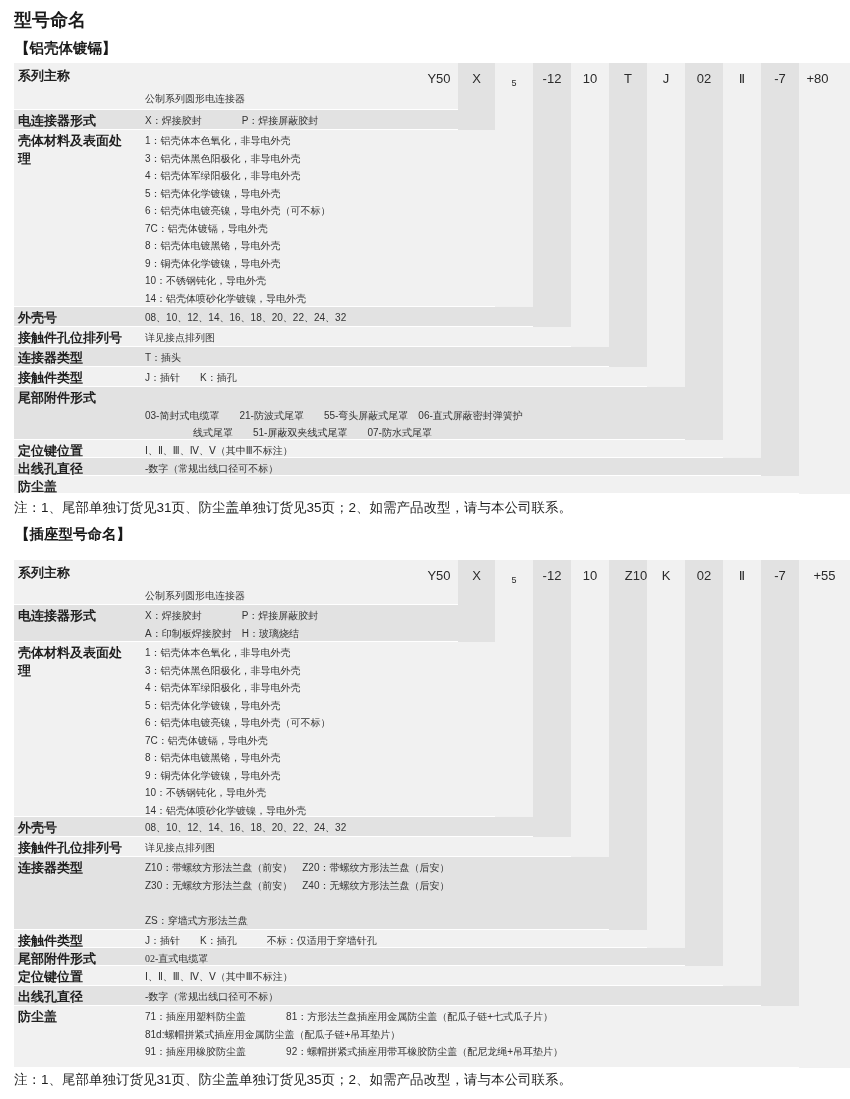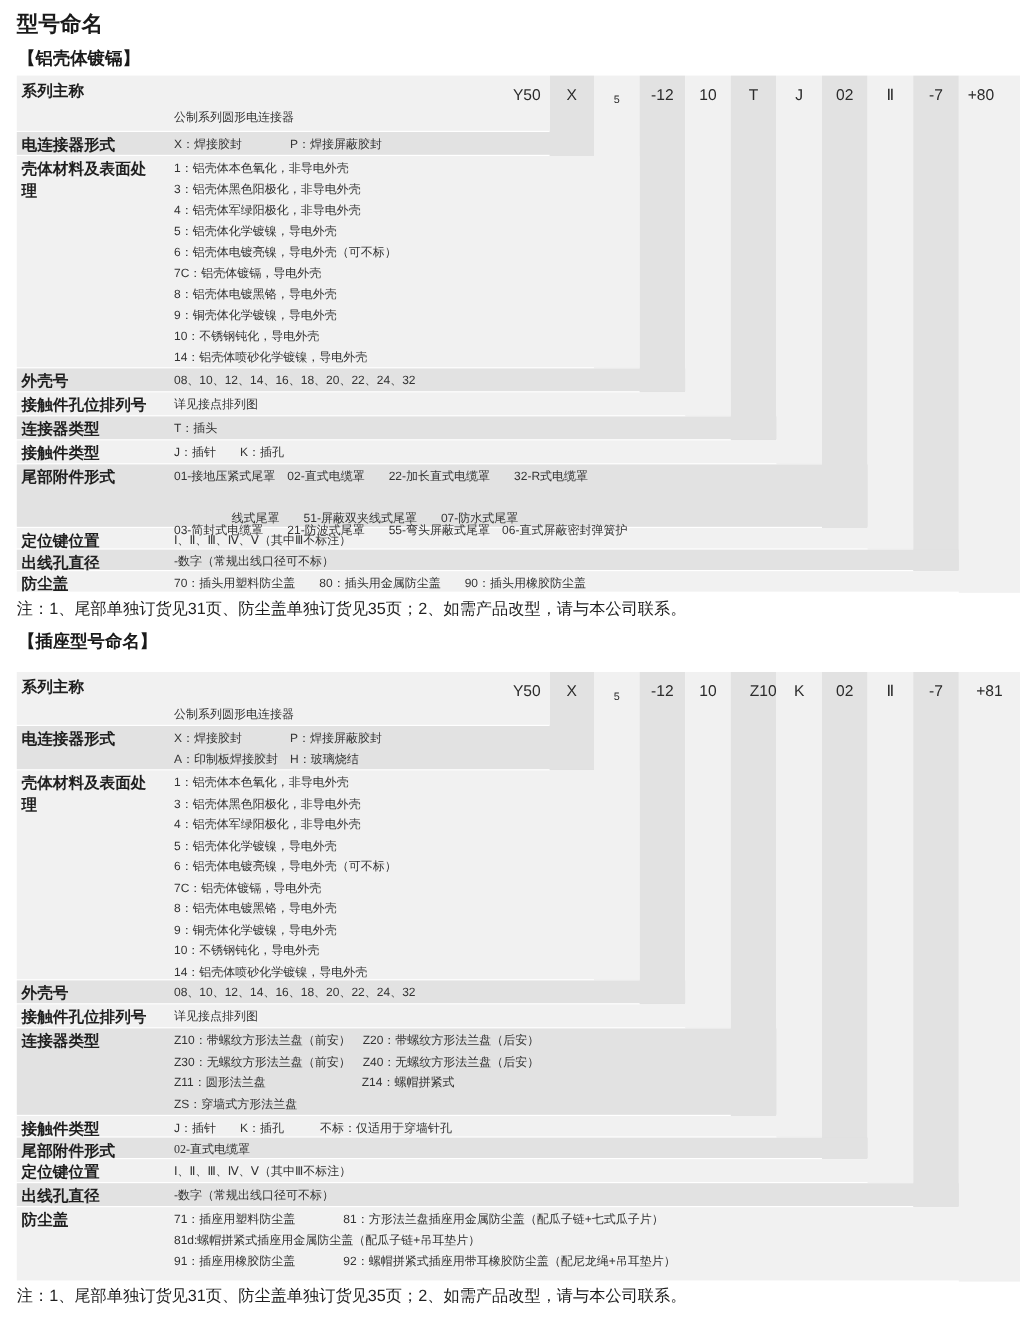--- a/index.html
+++ b/index.html
@@ -83,32 +83,30 @@
     <div class="row-label" style="top: 266px;">接触件孔位排列号</div>
     <div class="row-line" style="top: 266px;">详见接点排列图</div>
     <div class="row-band" style="left: 0px; top: 284px; width: 633px; height: 19px; background: rgb(226, 226, 226);"></div>
     <div class="row-label" style="top: 286px;">连接器类型</div>
     <div class="row-line" style="top: 286px;">T：插头</div>
     <div class="row-band" style="left: 0px; top: 304px; width: 671px; height: 19px; background: rgb(241, 241, 241);"></div>
     <div class="row-label" style="top: 306px;">接触件类型</div>
     <div class="row-line" style="top: 306px;">J：插针　　K：插孔</div>
     <div class="row-band" style="left: 0px; top: 324px; width: 709px; height: 52px; background: rgb(226, 226, 226);"></div>
     <div class="row-label" style="top: 326px;">尾部附件形式</div>
-    <div class="row-line" style="top: 326px;">01-接地压紧式尾罩　02-直式电缆罩　　22-加长直式电缆罩　　32-R式电缆罩</div>
-    <div class="row-line" style="top: 343.5px; margin-top: 27px;">03-简封式电缆罩　　21-防波式尾罩　　55-弯头屏蔽式尾罩　06-直式屏蔽密封弹簧护</div>
+    <div class="row-line" style="top: 343.5px;">03-简封式电缆罩　　21-防波式尾罩　　55-弯头屏蔽式尾罩　06-直式屏蔽密封弹簧护</div>
     <div class="row-line" style="top: 361px; margin-left: 48px;">线式尾罩　　51-屏蔽双夹线式尾罩　　07-防水式尾罩</div>
     <div class="row-band" style="left: 0px; top: 377px; width: 747px; height: 17px; background: rgb(241, 241, 241);"></div>
     <div class="row-label" style="top: 379px;">定位键位置</div>
     <div class="row-line" style="top: 379px;">Ⅰ、Ⅱ、Ⅲ、Ⅳ、Ⅴ（其中Ⅲ不标注）</div>
     <div class="row-band" style="left: 0px; top: 395px; width: 785px; height: 17px; background: rgb(226, 226, 226);"></div>
     <div class="row-label" style="top: 397px;">出线孔直径</div>
     <div class="row-line" style="top: 397px;">-数字（常规出线口径可不标）</div>
     <div class="row-band" style="left: 0px; top: 413px; width: 836px; height: 17px; background: rgb(241, 241, 241);"></div>
     <div class="row-label" style="top: 415px;">防尘盖</div>
-    <div class="row-line" style="top: 415px;">70：插头用塑料防尘盖　　80：插头用金属防尘盖　　90：插头用橡胶防尘盖</div>
     <div class="code-cell" style="left: 406px; width: 38px;">Y50</div>
     <div class="code-cell" style="left: 444px; width: 37px;">X</div>
     <div class="code-cell sub" style="left: 481px; width: 38px;">5</div>
     <div class="code-cell" style="left: 519px; width: 38px;">-12</div>
     <div class="code-cell" style="left: 557px; width: 38px;">10</div>
     <div class="code-cell" style="left: 595px; width: 38px;">T</div>
     <div class="code-cell" style="left: 633px; width: 38px;">J</div>
     <div class="code-cell" style="left: 671px; width: 38px;">02</div>
     <div class="code-cell" style="left: 709px; width: 38px;">Ⅱ</div>
     <div class="code-cell" style="left: 747px; width: 38px;">-7</div>
@@ -150,21 +148,20 @@
     <div class="row-band" style="left: 0px; top: 257px; width: 557px; height: 19px; background: rgb(226, 226, 226);"></div>
     <div class="row-label" style="top: 259px;">外壳号</div>
     <div class="row-line" style="top: 259px;">08、10、12、14、16、18、20、22、24、32</div>
     <div class="row-band" style="left: 0px; top: 277px; width: 595px; height: 19px; background: rgb(241, 241, 241);"></div>
     <div class="row-label" style="top: 279px;">接触件孔位排列号</div>
     <div class="row-line" style="top: 279px;">详见接点排列图</div>
     <div class="row-band" style="left: 0px; top: 297px; width: 633px; height: 72px; background: rgb(226, 226, 226);"></div>
     <div class="row-label" style="top: 299px;">连接器类型</div>
     <div class="row-line" style="top: 299px;">Z10：带螺纹方形法兰盘（前安）　Z20：带螺纹方形法兰盘（后安）</div>
     <div class="row-line" style="top: 316.5px;">Z30：无螺纹方形法兰盘（前安）　Z40：无螺纹方形法兰盘（后安）</div>
-    <div class="row-line" style="top: 334px;">Z11：圆形法兰盘　　　　　　　　Z14：螺帽拼紧式</div>
     <div class="row-line" style="top: 351.5px;">ZS：穿墙式方形法兰盘</div>
     <div class="row-band" style="left: 0px; top: 370px; width: 671px; height: 17px; background: rgb(241, 241, 241);"></div>
     <div class="row-label" style="top: 372px;">接触件类型</div>
     <div class="row-line" style="top: 372px;">J：插针　　K：插孔　　　不标：仅适用于穿墙针孔</div>
     <div class="row-band" style="left: 0px; top: 388px; width: 709px; height: 17px; background: rgb(226, 226, 226);"></div>
     <div class="row-label" style="top: 390px;">尾部附件形式</div>
     <div class="row-line" style="top: 390px; font-family: Liberation Serif, serif;">02-直式电缆罩</div>
     <div class="row-band" style="left: 0px; top: 406px; width: 747px; height: 19px; background: rgb(241, 241, 241);"></div>
     <div class="row-label" style="top: 408px;">定位键位置</div>
     <div class="row-line" style="top: 408px;">Ⅰ、Ⅱ、Ⅲ、Ⅳ、Ⅴ（其中Ⅲ不标注）</div>
@@ -179,15 +176,15 @@
     <div class="code-cell" style="left: 406px; width: 38px;">Y50</div>
     <div class="code-cell" style="left: 444px; width: 37px;">X</div>
     <div class="code-cell sub" style="left: 481px; width: 38px;">5</div>
     <div class="code-cell" style="left: 519px; width: 38px;">-12</div>
     <div class="code-cell" style="left: 557px; width: 38px;">10</div>
     <div class="code-cell" style="left: 595px; width: 54px;">Z10</div>
     <div class="code-cell" style="left: 633px; width: 38px;">K</div>
     <div class="code-cell" style="left: 671px; width: 38px;">02</div>
     <div class="code-cell" style="left: 709px; width: 38px;">Ⅱ</div>
     <div class="code-cell" style="left: 747px; width: 38px;">-7</div>
-    <div class="code-cell" style="left: 785px; width: 51px;">+81</div>
+    <div class="code-cell" style="left: 785px; width: 51px;">+55</div>
   </div>
 <div class="note-line" id="note-socket">注：1、尾部单独订货见31页、防尘盖单独订货见35页；2、如需产品改型，请与本公司联系。</div>
 
 </body></html>

